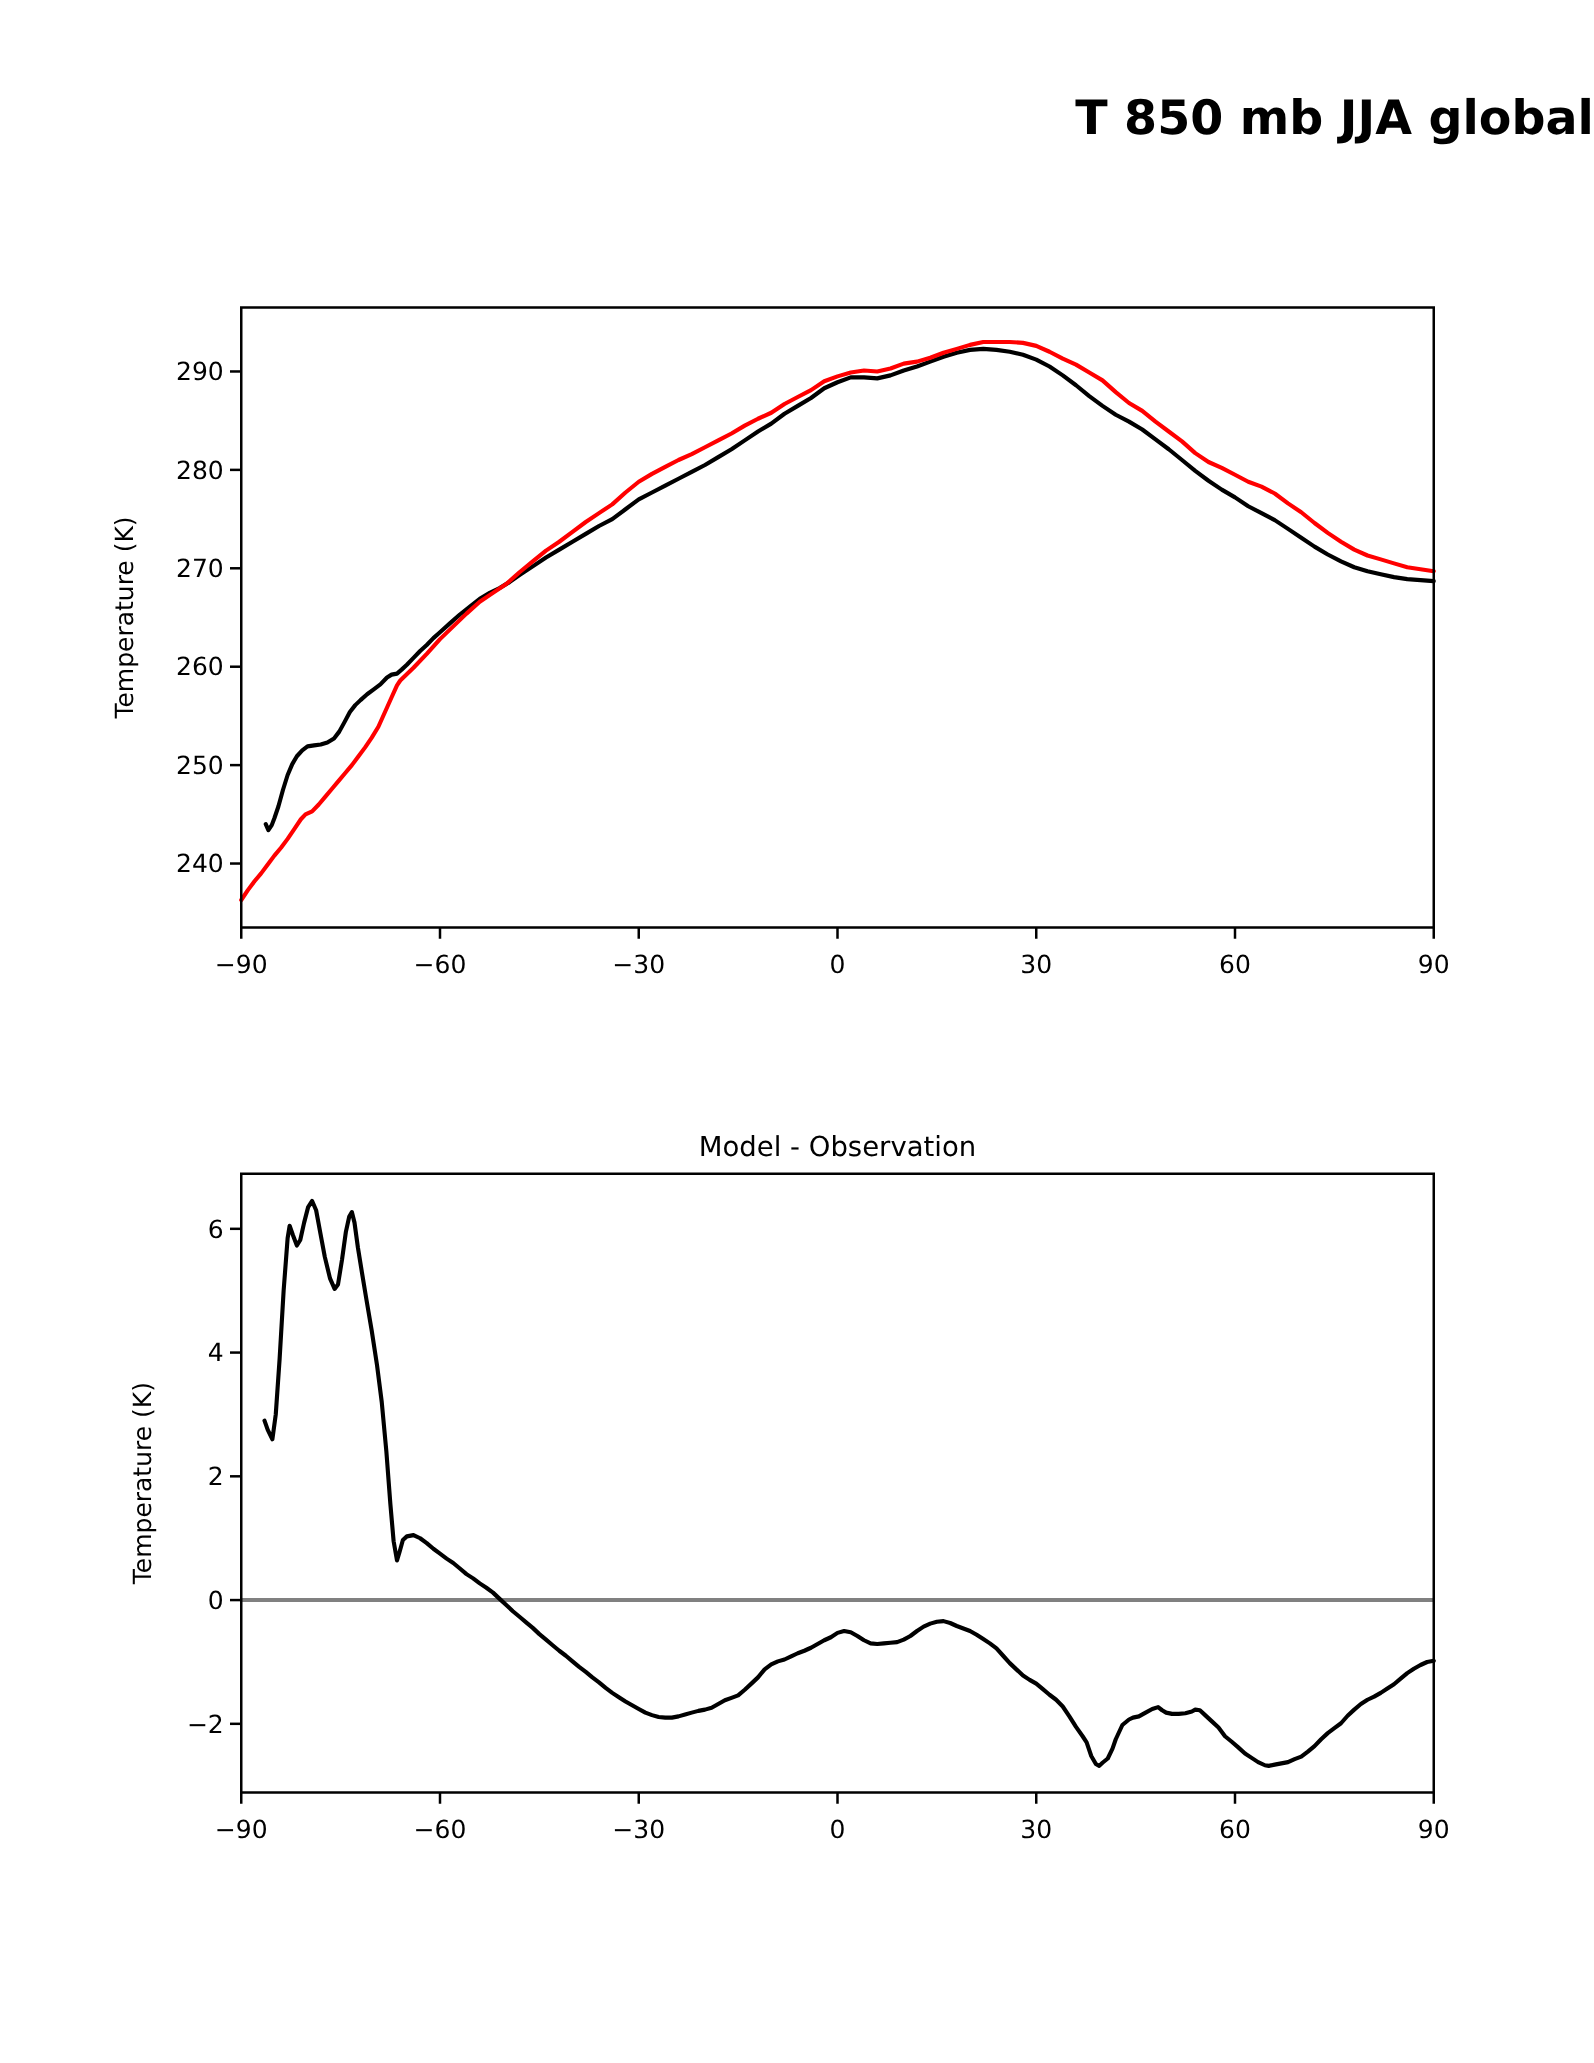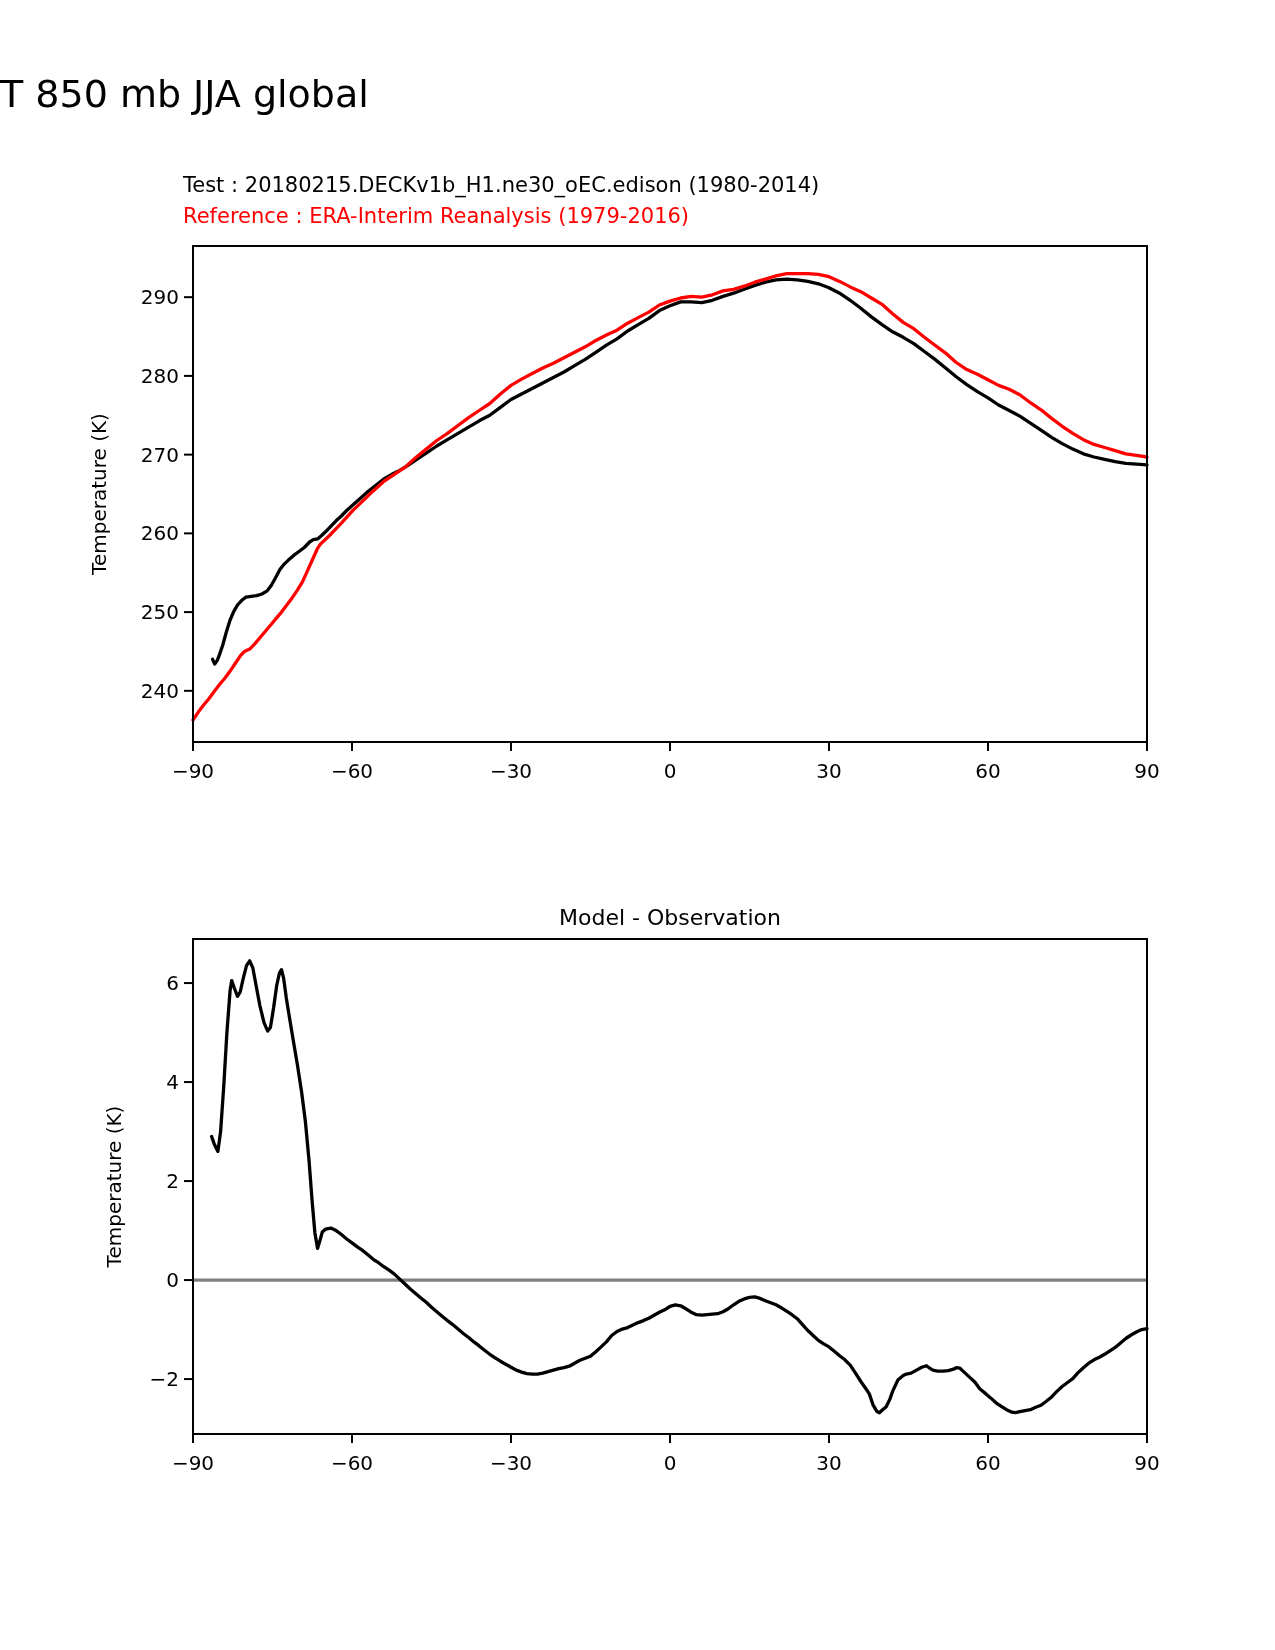--- a/index.html
+++ b/index.html
@@ -10,25 +10,26 @@
     background: #ffffff;
     font-family: "DejaVu Sans", "Liberation Sans", sans-serif;
     color: #000000;
     overflow: hidden;
   }
   .fig-title {
     position: absolute;
     top: 74px;
     left: 0;
     width: 1275px;
-    text-align: left;
+    text-align: right;
     font-size: 38px;
     line-height: 1.1;
     color: #000000;
     white-space: nowrap;
+    font-weight: bold;
   }
   .legend-block {
     position: absolute;
     left: 183px;
     top: 170px;
     font-size: 21px;
     line-height: 31px;
     white-space: nowrap;
   }
   .legend-line-test { color: #000000; }
@@ -45,24 +46,20 @@
     fill: #000000;
   }
 </style>
 </head>
 <body>
 
 <div class="figure">
 
   <div class="fig-title">T 850 mb JJA global</div>
 
-  <div class="legend-block">
-    <div class="legend-line-test" style="color: rgb(0, 0, 0);">Test : 20180215.DECKv1b_H1.ne30_oEC.edison (1980-2014)</div>
-    <div class="legend-line-ref" style="color: rgb(255, 0, 0);">Reference : ERA-Interim Reanalysis (1979-2016)</div>
-  </div>
 
   <svg class="charts" viewBox="0 0 1275 1650" aria-hidden="true">
     <g id="chart-0">
         <polyline points="212.6,659.3 214.7,664.1 217.4,660.1 219.5,654.6 222.7,645.2 226.4,631.8 230.1,620.0 233.8,611.3 237.5,605.0 241.8,600.3 246.0,597.1 251.3,596.3 256.6,595.6 261.9,594.0 267.2,590.8 271.4,585.3 275.7,577.5 279.9,569.6 284.2,564.1 288.4,560.1 293.7,555.4 299.0,551.5 304.3,547.5 309.6,542.0 313.3,539.7 317.6,538.9 321.3,535.7 325.5,531.8 330.8,526.3 336.1,520.8 341.4,516.0 346.7,510.5 352.0,505.8 359.9,498.7 367.9,491.6 375.9,485.3 383.8,479.0 391.8,474.3 399.7,470.4 407.6,465.7 415.6,460.1 426.2,453.1 436.8,446.0 447.4,439.7 458.0,433.4 468.6,427.1 479.2,420.8 489.8,415.3 500.4,407.4 511.0,399.5 521.6,394.0 532.2,388.5 542.8,383.0 553.4,377.5 564.0,372.0 574.6,365.7 585.2,359.4 595.8,352.3 606.4,345.2 617.0,338.9 627.6,331.0 638.2,324.7 648.8,318.4 659.4,310.6 670.0,305.8 680.6,301.9 691.2,301.9 701.8,302.7 712.4,300.3 723.0,296.4 733.6,293.2 744.2,289.3 754.8,285.4 765.4,282.2 776.0,279.9 786.6,279.1 797.2,279.9 807.8,281.4 818.4,283.8 829.0,287.7 839.6,293.2 850.2,300.3 860.8,308.2 871.4,316.9 882.0,324.7 892.6,331.8 903.2,337.3 913.8,343.6 924.4,351.5 935.0,359.4 945.6,368.0 956.2,376.7 966.8,384.6 977.4,391.7 988.0,397.9 998.6,405.0 1009.2,410.5 1019.8,416.1 1030.4,423.1 1041.0,430.2 1051.6,437.3 1062.2,443.6 1072.8,449.1 1083.4,453.8 1094.0,457.0 1104.6,459.4 1115.2,461.7 1125.8,463.3 1136.4,464.1 1147.0,464.9" fill="none" stroke="#000000" stroke-width="3.3" stroke-linejoin="round" stroke-linecap="round"></polyline>
         <polyline points="193.0,720.0 198.3,712.1 203.6,705.0 208.9,698.7 214.2,691.6 219.5,684.5 224.8,678.2 230.1,671.1 235.4,663.3 240.7,655.4 244.4,651.5 249.7,649.1 255.0,643.6 260.3,637.3 265.6,631.0 270.9,624.7 276.2,618.4 281.5,612.1 286.8,605.0 292.1,597.9 297.4,590.1 302.7,581.4 308.0,569.6 313.3,557.8 317.6,548.3 320.2,544.4 330.8,534.2 341.4,523.1 352.0,511.3 362.6,501.1 373.2,490.9 383.8,481.4 394.4,474.3 405.0,467.2 415.6,457.8 426.2,449.1 436.8,440.5 447.4,433.4 458.0,425.5 468.6,417.6 479.2,410.5 489.8,403.5 500.4,394.0 511.0,385.4 521.6,379.1 532.2,373.5 542.8,368.0 553.4,363.3 564.0,357.8 574.6,352.3 585.2,346.8 595.8,340.5 606.4,335.0 617.0,330.2 627.6,323.2 638.2,317.6 648.8,312.1 659.4,305.0 670.0,301.1 680.6,298.0 691.2,296.4 701.8,297.2 712.4,294.8 723.0,290.9 733.6,289.3 744.2,286.2 754.8,282.2 765.4,279.1 776.0,275.9 786.6,273.6 797.2,273.6 807.8,273.6 818.4,274.3 829.0,276.7 839.6,281.4 850.2,286.9 860.8,291.7 871.4,298.0 882.0,304.3 892.6,313.7 903.2,322.4 913.8,328.7 924.4,337.3 935.0,345.2 945.6,353.1 956.2,362.5 966.8,369.6 977.4,374.3 988.0,379.8 998.6,385.4 1009.2,389.3 1019.8,394.8 1030.4,402.7 1041.0,409.8 1051.6,418.4 1062.2,426.3 1072.8,433.4 1083.4,439.7 1094.0,444.4 1104.6,447.5 1115.2,450.7 1125.8,453.8 1136.4,455.4 1147.0,457.0" fill="none" stroke="#ff0000" stroke-width="3.3" stroke-linejoin="round" stroke-linecap="round"></polyline>
         <rect x="193" y="246" width="954" height="496" fill="none" stroke="#000000" stroke-width="2"></rect>
         <line x1="193" y1="742" x2="193" y2="751" stroke="#000000" stroke-width="2"></line>
         <text x="193" y="778" text-anchor="middle" font-size="20px">−90</text>
         <line x1="352" y1="742" x2="352" y2="751" stroke="#000000" stroke-width="2"></line>
         <text x="352" y="778" text-anchor="middle" font-size="20px">−60</text>

